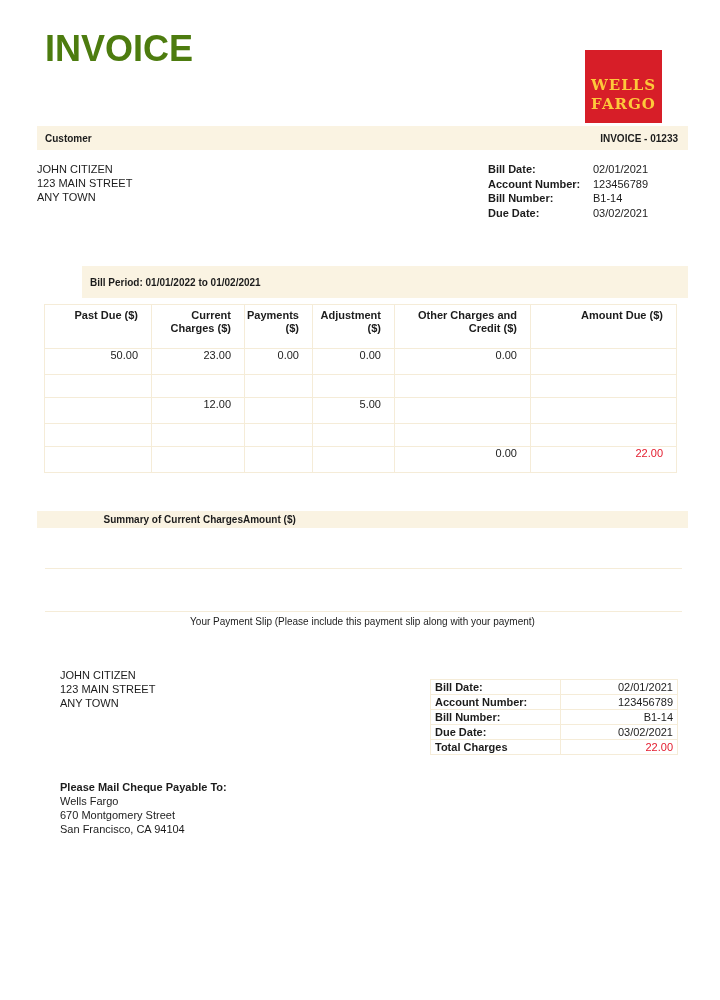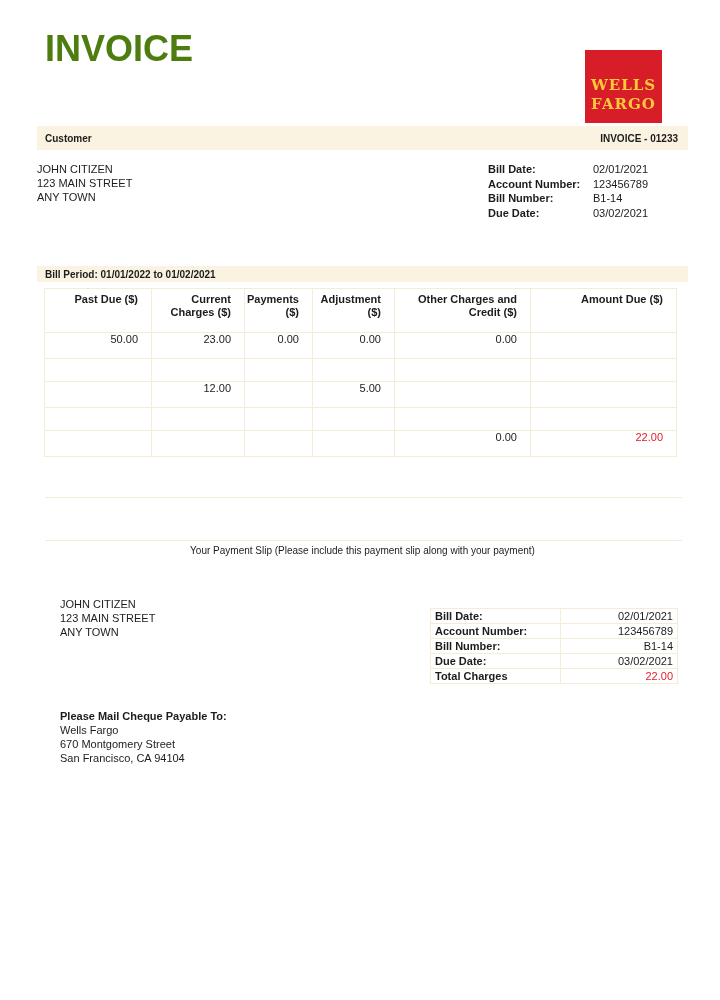--- a/index.html
+++ b/index.html
@@ -33,21 +33,21 @@
   }
 
   
   .bar {
     background: #faf3e2;
     display: flex; justify-content: space-between; align-items: center;
     padding: 0 10px 0 8px;
     font-size: 10px; font-weight: bold; text-align: right;
   }
   .customer-bar { margin-top: 56px; height: 24px; }
-  .period-bar { margin-top: 46px; height: 16px; justify-content: flex-start; }
+  .period-bar { margin-top: 46px; height: 32px; justify-content: flex-start; margin-left: 45px; }
   .summary-bar { margin-top: 38px; height: 17px; justify-content: flex-start; }
   .summary-bar .sleft { width: 198px; }
 
   
   .top-info { margin-top: 12px; display: flex; justify-content: space-between; min-height: 58px; }
   .address div { font-size: 11px; line-height: 14px; }
   .detail-block { width: 200px; }
   .detail-row { display: flex; font-size: 11px; line-height: 14.5px; }
   .detail-row .lbl { width: 105px; font-weight: bold; }
   .detail-row .val { flex: 1; }
@@ -207,20 +207,24 @@
           <td></td>
           <td></td>
           <td></td>
           <td></td>
           <td>0.00</td>
           <td class="red">22.00</td>
         </tr>
       </tbody>
   </table>
 
+  <div class="bar summary-bar">
+    <span class="sleft">Summary of Current Charges</span>
+    <span>Amount ($)</span>
+  </div>
 
 
   <div class="hr hr1"></div>
   <div class="hr hr2"></div>
 
   <div class="slip-heading">Your Payment Slip (Please include this payment slip along with your payment)</div>
 
   <div class="slip-row">
     <div class="address" id="slip-address">
         <div>JOHN CITIZEN</div>

